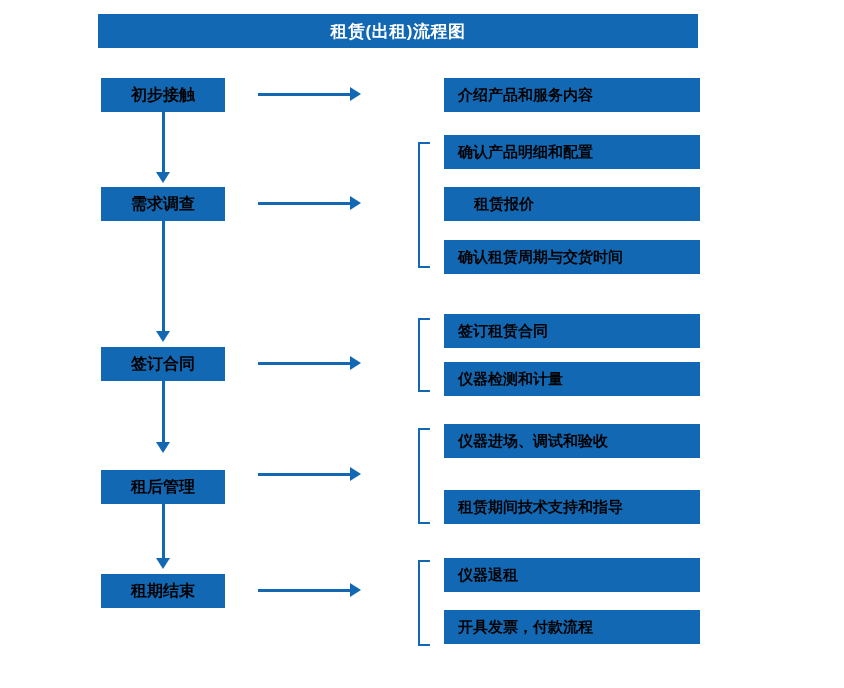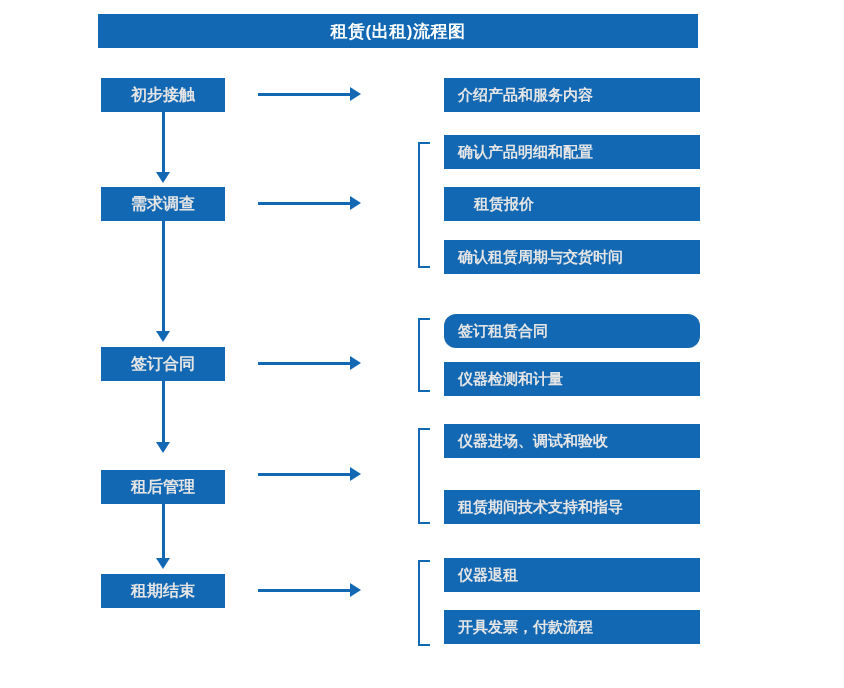--- a/index.html
+++ b/index.html
@@ -28,21 +28,21 @@
     font-size: 17px;
     font-weight: bold;
     display: flex;
     align-items: center;
     justify-content: center;
     letter-spacing: 0.5px;
   }
   .node {
     position: absolute;
     background: #1268b3;
-    color: #e5e5e5;
+    color: #000000;
     font-weight: bold;
     display: flex;
     align-items: center;
     box-sizing: border-box;
   }
   .node.left {
     width: 124px;
     height: 34px;
     justify-content: center;
     font-size: 16px;
@@ -126,21 +126,21 @@
 
   <div class="v-line" style="left:162px; top:221px; height:112px;"></div>
   <div class="v-arrow-head" style="left:156px; top:331px;"></div>
 
   <div class="node left" style="left:101px; top:347px;">
     <span>签订合同</span>
   </div>
   <div class="h-line" style="left:258px; top:362px; width:92px;"></div>
   <div class="h-arrow-head" style="left:350px; top:356px;"></div>
   <div class="bracket" style="left:418px; top:318px; height:74px;"></div>
-  <div class="node right" style="left:444px; top:314px;border-radius:12px;">
+  <div class="node right" style="left:444px; top:314px;">
     <span>签订租赁合同</span>
   </div>
   <div class="node right" style="left:444px; top:362px;">
     <span>仪器检测和计量</span>
   </div>
 
   <div class="v-line" style="left:162px; top:381px; height:63px;"></div>
   <div class="v-arrow-head" style="left:156px; top:442px;"></div>
 
   <div class="node left" style="left:101px; top:458px;margin-top:12px;">

